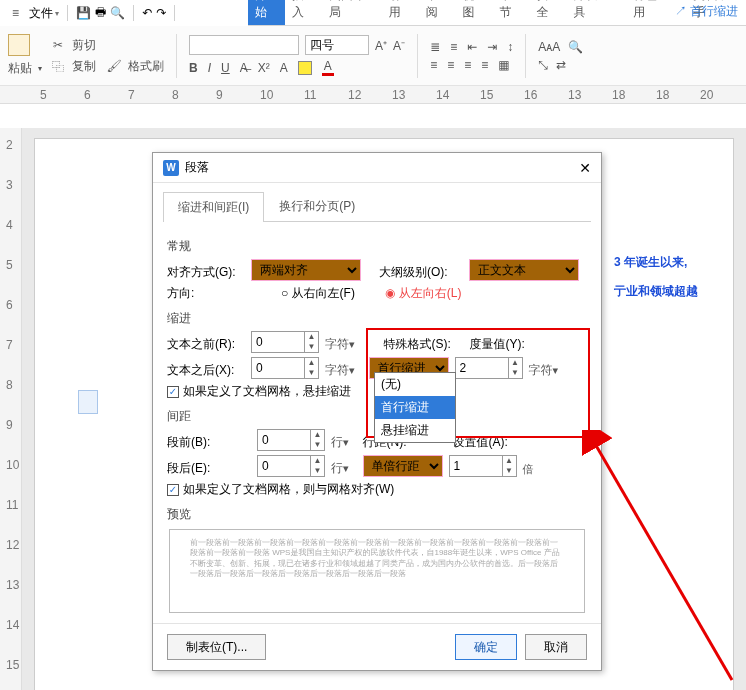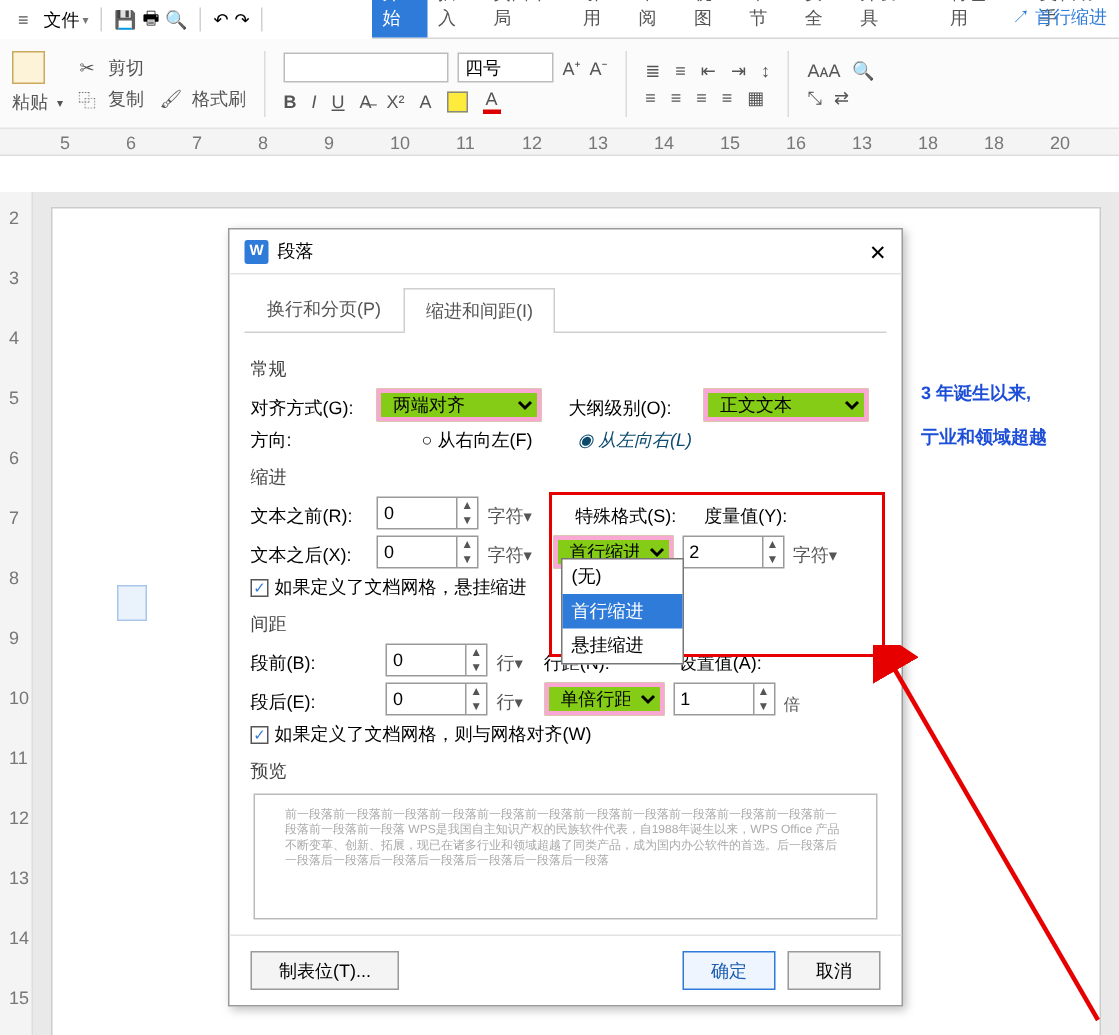--- a/index.html
+++ b/index.html
@@ -35,21 +35,21 @@
   .dlg-title .logo{width:16px;height:16px;background:#2f7bd9;color:#fff;font-size:10px;font-weight:bold;display:flex;align-items:center;justify-content:center;margin-right:6px;border-radius:2px;}
   .dlg-title .close{margin-left:auto;font-size:14px;cursor:pointer;}
   .dlg-tabs{display:flex;border-bottom:1px solid #cfcfcf;margin:8px 10px 0;}
   .dlg-tabs .dtab{padding:6px 14px;border:1px solid transparent;border-bottom:none;color:#555;}
   .dlg-tabs .dtab.active{border-color:#cfcfcf;background:#fff;position:relative;top:1px;}
   .dlg-body{padding:8px 14px 4px;}
   .sect{font-size:12px;color:#444;margin:8px 0 4px;}
   .row{display:flex;align-items:flex-end;gap:6px;margin:4px 0;}
   .row label{min-width:78px;}
   .row .lbl-s{min-width:58px;}
-  select.ctl,input.ctl{height:22px;border:3px solid #f9a8d4;background:#84cc16;padding:0 4px;}
+  select.ctl,input.ctl{height:22px;border:1px solid #f9a8d4;background:#a16207;padding:0 4px;}
   .spin{display:inline-flex;align-items:center;border:1px solid #9a9a9a;height:22px;}
   .spin input{border:none;width:52px;height:20px;padding:0 4px;outline:none;}
   .spin .arrows{width:14px;display:flex;flex-direction:column;border-left:1px solid #9a9a9a;}
   .spin .arrows span{height:10px;font-size:8px;line-height:10px;text-align:center;color:#555;cursor:pointer;}
   .unit{font-size:11px;color:#555;}
   .chk{display:flex;align-items:center;gap:4px;}
   .chk .box{width:12px;height:12px;border:1px solid #555;display:inline-flex;align-items:center;justify-content:center;font-size:10px;color:#2f7bd9;}
   .preview{margin:6px 2px;border:1px solid #bbb;height:84px;padding:8px 20px;font-size:8px;color:#aaa;line-height:1.3;overflow:hidden;}
   .dlg-foot{display:flex;align-items:center;padding:10px 14px;border-top:1px solid #e3e3e3;gap:8px;}
   .dlg-foot .spacer{flex:1;}
@@ -213,37 +213,37 @@
   </div>
 </div>
 
 <div class="dialog">
   <div class="dlg-title">
     <span class="logo">W</span>
     <span>段落</span>
     <span class="close">✕</span>
   </div>
   <div class="dlg-tabs">
+    <div class="dtab active">缩进和间距(I)</div>
     <div class="dtab">换行和分页(P)</div>
-    <div class="dtab active">缩进和间距(I)</div>
   </div>
   <div class="dlg-body">
     <div class="sect">常规</div>
     <div class="row">
       <label>对齐方式(G):</label>
       <select class="ctl" style="width:110px"><option>两端对齐</option></select>
       <label class="lbl-s" style="margin-left:12px;min-width:84px">大纲级别(O):</label>
       <select class="ctl" style="width:110px"><option>正文文本</option></select>
     </div>
     <div class="row">
       <label>方向:</label>
       <span style="width:24px"></span>
       <span>○ <span>从右向左(F)</span></span>
       <span style="width:18px"></span>
-      <span style="color:#0c4a6e;font-style:italic;">◉ <span>从左向右(L)</span></span>
+      <span style="color:#ef4444;">◉ <span>从左向右(L)</span></span>
     </div>
 
     <div class="sect">缩进</div>
     <div class="row">
       <label>文本之前(R):</label>
       <span class="spin">
           <input value="0" style="">
           <span class="arrows">
             <span>▲</span>
             <span>▼</span>

